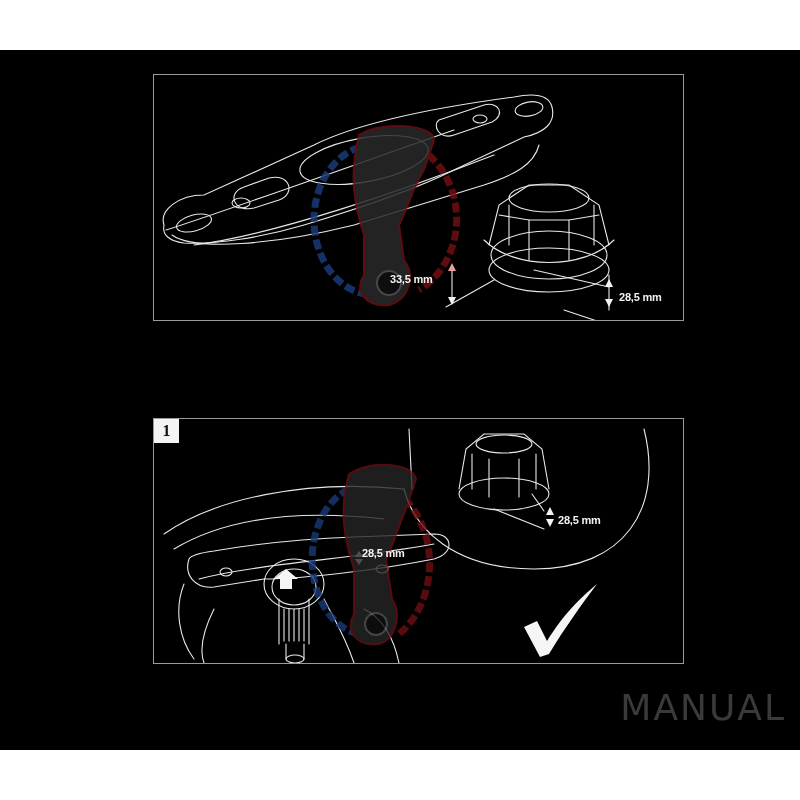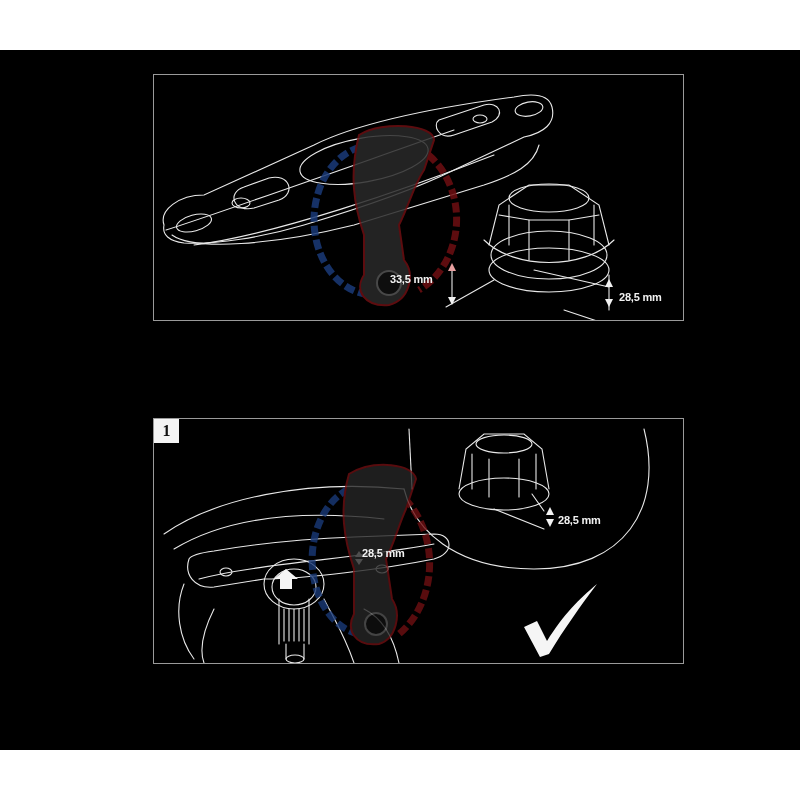--- a/index.html
+++ b/index.html
@@ -125,13 +125,14 @@
         <circle cx="222" cy="205" r="11" fill="#111" stroke="#555" stroke-width="2"></circle>
       </g>
 
       <path d="M370 208 L 383 202 L 393 222 C 410 195, 425 180, 443 165 C 428 185, 410 210, 395 235 L 386 238 Z" fill="#f5f5f5"></path>
     </svg>
     <div class="step-badge">1</div>
     <div class="dim-label" style="left:208px; top:128px;">28,5 mm</div>
     <div class="dim-label" style="left:404px; top:95px;">28,5 mm</div>
   </div>
 
+  <div class="brand">MANUAL</div>
 </div>
 
 </body></html>

